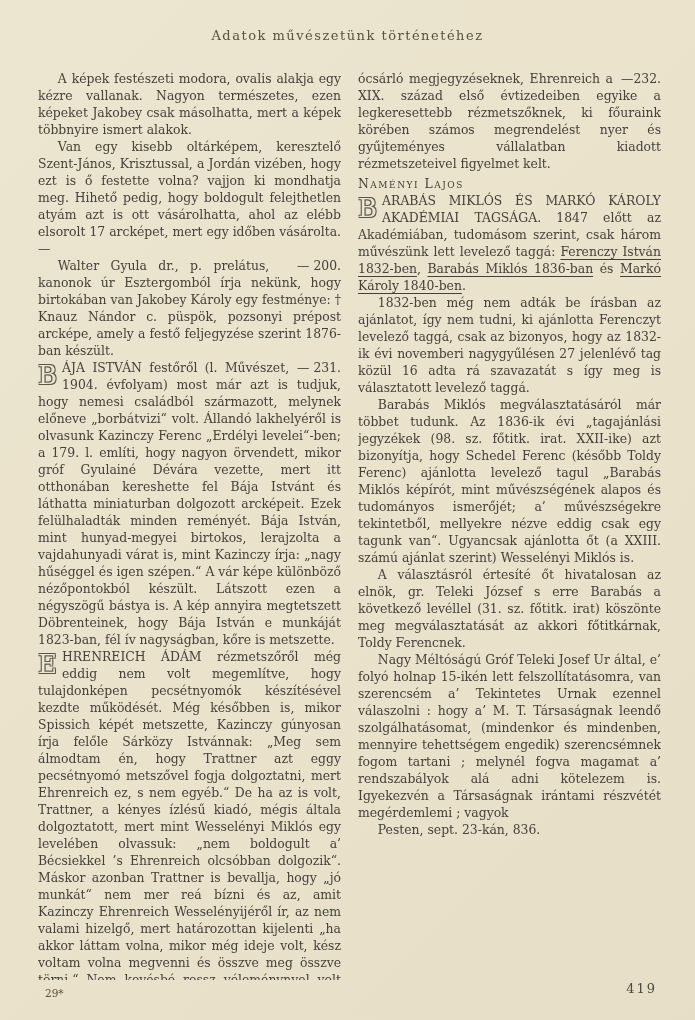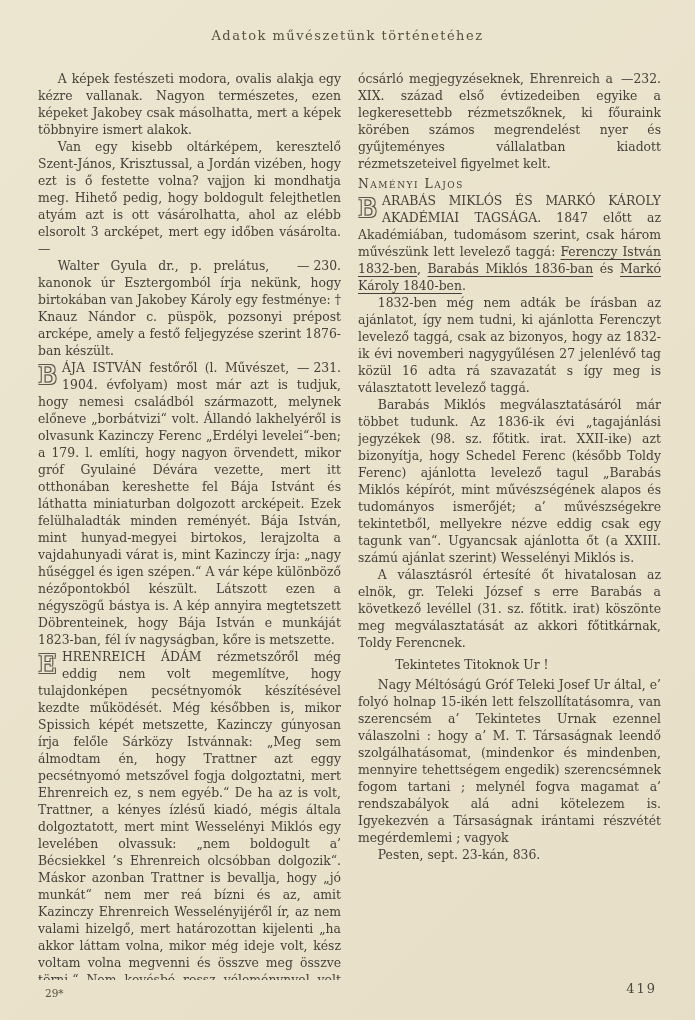--- a/index.html
+++ b/index.html
@@ -67,33 +67,32 @@
 </style>
 </head>
 <body>
 
 <div class="page">
   <div class="running-head">Adatok művészetünk történetéhez</div>
 
   <div class="columns">
     <div class="col">
         <p class="indent"><span>A képek festészeti modora, ovalis alakja egy kézre vallanak. Nagyon természetes, ezen képeket Jakobey csak másolhatta, mert a képek többnyire ismert alakok.</span></p>
-        <p class="indent"><span>Van egy kisebb oltárképem, keresztelő Szent-János, Krisztussal, a Jordán vizében, hogy ezt is ő festette volna? vajjon ki mondhatja meg. Hihető pedig, hogy boldogult felejthetlen atyám azt is ott vásárolhatta, ahol az elébb elsorolt 3 arcképet, mert egy időben vásárolta. —</span></p>
-        <p class="indent"><span class="endref">— 230.</span><span>Walter Gyula dr., p. prelátus, kanonok úr Esztergomból írja nekünk, hogy birtokában van Jakobey Károly egy festménye: † Knauz Nándor c. püspök, pozsonyi prépost arcképe, amely a festő feljegyzése szerint 1876-ban készült.</span></p>
+        <p class="indent"><span>Van egy kisebb oltárképem, keresztelő Szent-János, Krisztussal, a Jordán vizében, hogy ezt is ő festette volna? vajjon ki mondhatja meg. Hihető pedig, hogy boldogult felejthetlen atyám azt is ott vásárolhatta, ahol az elébb elsorolt 17 arcképet, mert egy időben vásárolta. —</span></p>
+        <p class="indent"><span class="endref">— 200.</span><span>Walter Gyula dr., p. prelátus, kanonok úr Esztergomból írja nekünk, hogy birtokában van Jakobey Károly egy festménye: † Knauz Nándor c. püspök, pozsonyi prépost arcképe, amely a festő feljegyzése szerint 1876-ban készült.</span></p>
         <p class="section"><span class="dropcap">B</span><span class="endref">— 231.</span><span>ÁJA ISTVÁN festőről (l. Művészet, 1904. évfolyam) most már azt is tudjuk, hogy nemesi családból származott, melynek előneve „borbátvizi“ volt. Állandó lakhelyéről is olvasunk Kazinczy Ferenc „Erdélyi levelei“-ben; a 179. l. említi, hogy nagyon örvendett, mikor gróf Gyulainé Dévára vezette, mert itt otthonában kereshette fel Bája Istvánt és láthatta miniaturban dolgozott arcképeit. Ezek felülhaladták minden reményét. Bája István, mint hunyad-megyei birtokos, lerajzolta a vajdahunyadi várat is, mint Kazinczy írja: „nagy hűséggel és igen szépen.“ A vár képe különböző nézőpontokból készült. Látszott ezen a négyszögű bástya is. A kép annyira megtetszett Döbrenteinek, hogy Bája István e munkáját 1823-ban, fél ív nagyságban, kőre is metszette.</span></p>
         <p class="section"><span class="dropcap">E</span><span>HRENREICH ÁDÁM rézmetszőről még eddig nem volt megemlítve, hogy tulajdonképen pecsétnyomók készítésével kezdte működését. Még későbben is, mikor Spissich képét metszette, Kazinczy gúnyosan írja felőle Sárközy Istvánnak: „Meg sem álmodtam én, hogy Trattner azt eggy pecsétnyomó metszővel fogja dolgoztatni, mert Ehrenreich ez, s nem egyéb.“ De ha az is volt, Trattner, a kényes ízlésű kiadó, mégis általa dolgoztatott, mert mint Wesselényi Miklós egy levelében olvassuk: „nem boldogult a’ Bécsiekkel ’s Ehrenreich olcsóbban dolgozik“. Máskor azonban Trattner is bevallja, hogy „jó munkát“ nem mer reá bízni és az, amit Kazinczy Ehrenreich Wesselényijéről ír, az nem valami hizelgő, mert határozottan kijelenti „ha akkor láttam volna, mikor még ideje volt, kész voltam volna megvenni és összve meg összve törni.“ Nem kevésbé rossz véleménynyel volt Kazinczy Ehrenreich Révai képéről, melyeket mint írja „megdöbbent szívvel vett“, mert meggyőződött ebből, hogy „Ehrenreich nem tud rajzolni“. Bántja, hogy a jobb arc conturja egészen hibás és a kép árnyékolását is kifogásolja; emellett felemlíti, hogy a jobb szem sem áll arányban a ballal. Elismeri, hogy a festő az eredeti Révai-képen is ejtett hibákat, de a rézmetszőnek ezt önállóan ki kellett volna javítani. Dacára ez</span></p>
       </div>
     <div class="col">
         <p class=""><span class="endref">—232.</span><span>ócsárló megjegyzéseknek, Ehrenreich a XIX. század első évtizedeiben egyike a legkeresettebb rézmetszőknek, ki főuraink körében számos megrendelést nyer és gyűjteményes vállalatban kiadott rézmetszeteivel figyelmet kelt.</span></p>
         <p class="byline"><span>Naményi Lajos</span></p>
         <p class="section"><span class="dropcap">B</span><span class="runline ">ARABÁS MIKLÓS ÉS MARKÓ KÁROLY AKADÉMIAI TAGSÁGA. 1847 előtt az Akadémiában, tudomásom szerint, csak három művészünk lett levelező taggá: </span><span class="runline u">Ferenczy István 1832-ben</span><span class="runline ">, </span><span class="runline u">Barabás Miklós 1836-ban</span><span class="runline "> és </span><span class="runline u">Markó Károly 1840-ben</span><span class="runline ">.</span></p>
         <p class="indent"><span>1832-ben még nem adták be írásban az ajánlatot, így nem tudni, ki ajánlotta Ferenczyt levelező taggá, csak az bizonyos, hogy az 1832-ik évi novemberi nagygyűlésen 27 jelenlévő tag közül 16 adta rá szavazatát s így meg is választatott levelező taggá.</span></p>
         <p class="indent"><span>Barabás Miklós megválasztatásáról már többet tudunk. Az 1836-ik évi „tagajánlási jegyzékek (98. sz. főtitk. irat. XXII-ike) azt bizonyítja, hogy Schedel Ferenc (később Toldy Ferenc) ajánlotta levelező tagul „Barabás Miklós képírót, mint művészségének alapos és tudományos ismerőjét; a’ művészségekre tekintetből, mellyekre nézve eddig csak egy tagunk van“. Ugyancsak ajánlotta őt (a XXIII. számú ajánlat szerint) Wesselényi Miklós is.</span></p>
         <p class="indent"><span>A választásról értesíté őt hivatalosan az elnök, gr. Teleki József s erre Barabás a következő levéllel (31. sz. főtitk. irat) köszönte meg megválasztatását az akkori főtitkárnak, Toldy Ferencnek.</span></p>
-        <p class="salutation"><span>Tekintetes Titoknok Ur !</span></p>
         <p class="indent"><span>Nagy Méltóságú Gróf Teleki Josef Ur által, e’ folyó holnap 15-ikén lett felszollítatásomra, van szerencsém a’ Tekintetes Urnak ezennel válaszolni : hogy a’ M. T. Társaságnak leendő szolgálhatásomat, (mindenkor és mindenben, mennyire tehettségem engedik) szerencsémnek fogom tartani ; melynél fogva magamat a’ rendszabályok alá adni kötelezem is. Igyekezvén a Társaságnak irántami részvétét megérdemlemi ; vagyok</span></p>
         <p class="indent"><span>Pesten, sept. 23-kán, 836.</span></p>
       </div>
   </div>
 
   <div class="footer-left">29*</div>
   <div class="footer-right">419</div>
 </div>
 
 </body></html>

